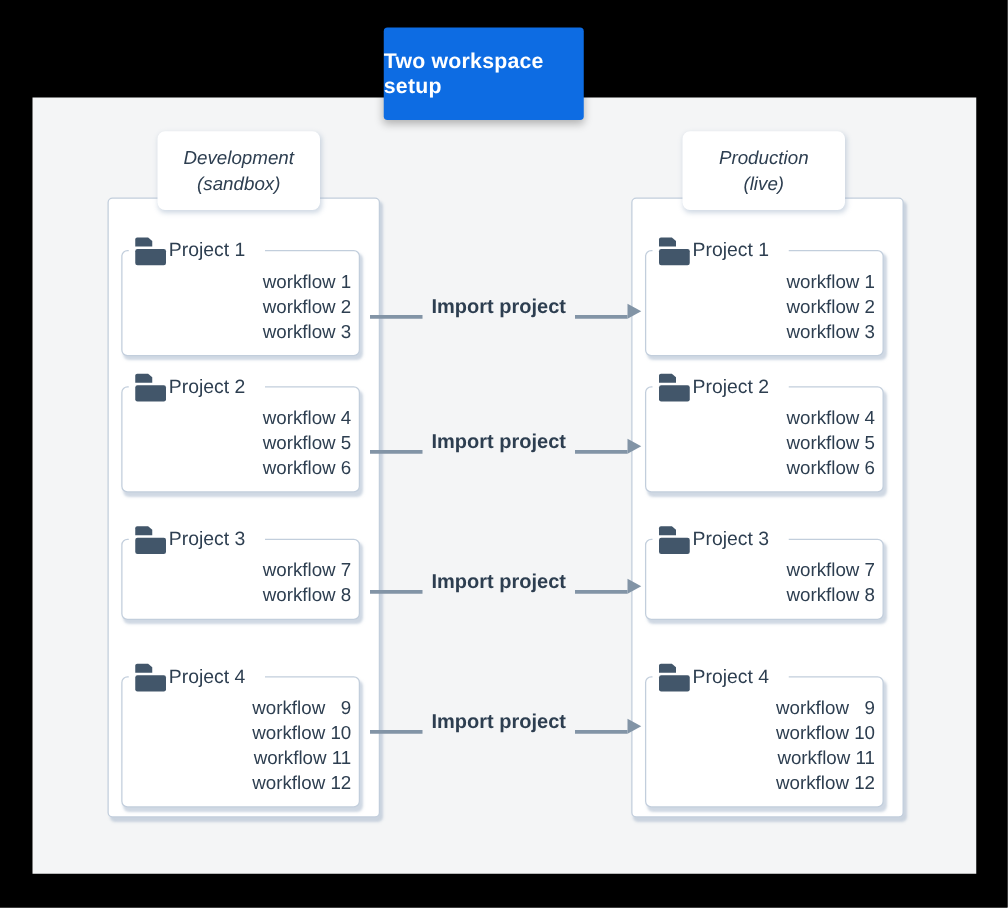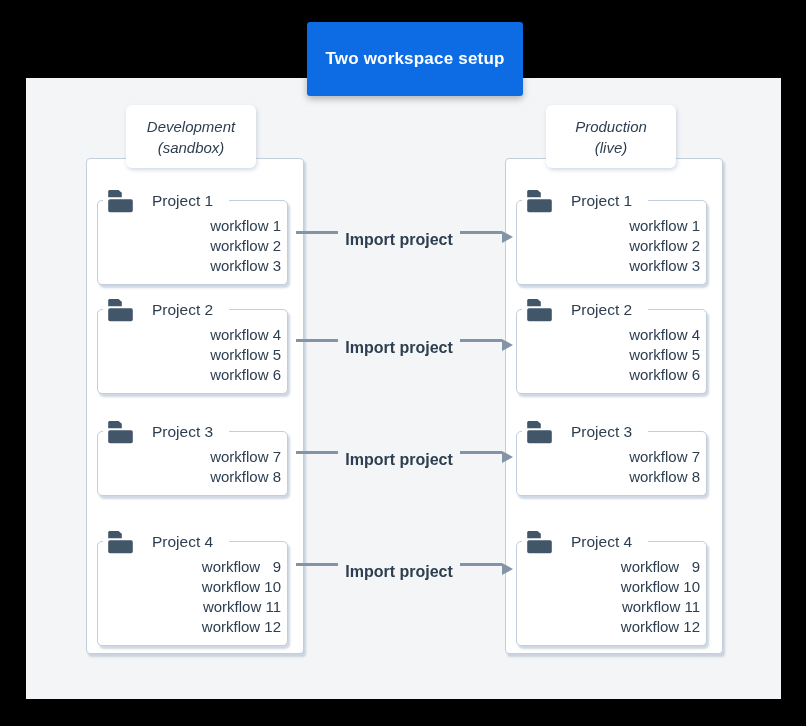--- a/index.html
+++ b/index.html
@@ -6,21 +6,21 @@
   body{
     width:806px;height:726px;
     background:#000;
     font-family:"Liberation Sans","DejaVu Sans",sans-serif;
   }
   .stage{position:relative;width:806px;height:726px;background:var(--outer,#000);overflow:hidden}
 
   .panel{position:absolute;left:26px;top:78px;width:755px;height:621px;background:var(--panel,#f4f5f6)}
 
   .title-box{
-    position:absolute;left:307px;top:22px;width:216px;height:74px;
+    position:absolute;left:307px;top:22px;width:160px;height:74px;
     background:var(--accent,#0d6ce3);border-radius:3px;
     display:flex;align-items:center;justify-content:center;
     box-shadow:0 3px 7px rgba(0,0,0,.28);z-index:6
   }
   .title-text{color:#fff;font-size:17px;font-weight:700;letter-spacing:.2px}
 
   .ws-label{
     position:absolute;top:27px;width:130px;height:63px;background:#fff;border-radius:6px;
     display:flex;flex-direction:column;align-items:center;justify-content:center;
     z-index:3;font-style:italic;font-size:15px;line-height:21px;font-weight:500;
@@ -40,32 +40,32 @@
 
   .project-box{
     position:absolute;left:10px;width:189px;background:#fff;
     border:1.5px solid var(--border,#c2cedc);border-radius:5px;
     box-shadow:2px 3px 2px rgba(160,178,200,.5)
   }
   .pb1{top:41px}.pb2{top:150px}.pb3{top:272px}.pb4{top:382px}
 
   .project-tag{
     position:absolute;top:-15px;left:5px;height:29px;
-    display:flex;align-items:center;gap:18px;background:#fff;border-radius:6px;
+    display:flex;align-items:center;gap:1px;background:#fff;border-radius:6px;
     padding:0 16px 0 4px;z-index:2;white-space:nowrap
   }
   .folder{display:inline-flex;line-height:0}
   .folder svg path,.folder svg rect{fill:var(--folder,#42566a)}
   .project-name{font-size:15.5px;font-weight:500;color:var(--textdark,#2d3e50)}
 
   .workflow-list{padding:15px 6px 8px;text-align:right}
   .workflow{font-size:15px;line-height:20px;color:var(--textdark,#2d3e50);white-space:pre}
 
   .arrows{position:absolute;left:0;top:0;width:100%;height:100%;z-index:4;pointer-events:none}
-  .arrow{position:absolute;left:270px;width:217px;height:24px;display:flex;align-items:flex-start}
+  .arrow{position:absolute;left:270px;width:217px;height:24px;display:flex;align-items:flex-end}
   .ar1{top:153px}.ar2{top:261px}.ar3{top:373px}.ar4{top:485px}
   .arrow .line{flex:1;height:3px;background:var(--arrow,#8294a6)}
   .arrow-label{padding:0 7px;font-size:16px;font-weight:600;color:var(--textdark,#2d3e50);white-space:nowrap}
   .arrow .head{
     width:0;height:0;flex:0 0 auto;
     border-left:11px solid var(--arrow,#8294a6);
     border-top:6.5px solid transparent;border-bottom:6.5px solid transparent
   }
 </style>
 </head>

